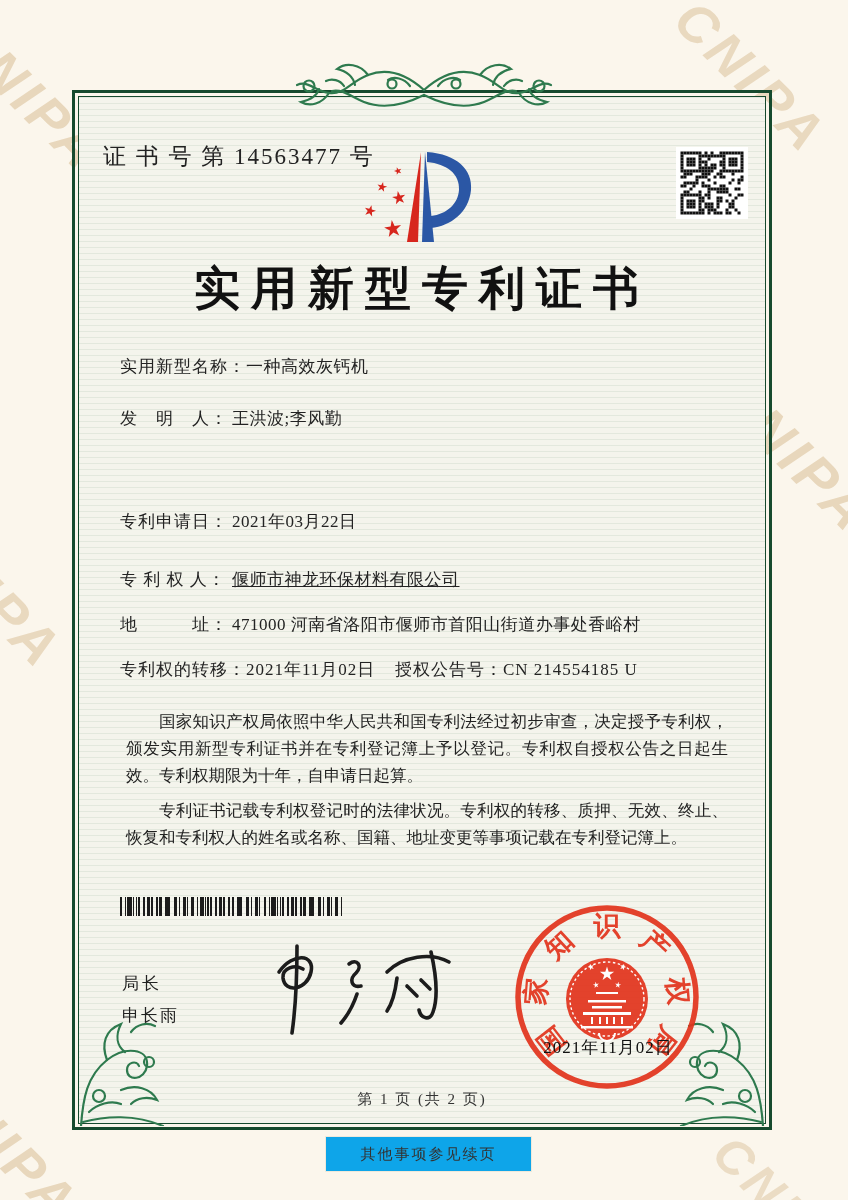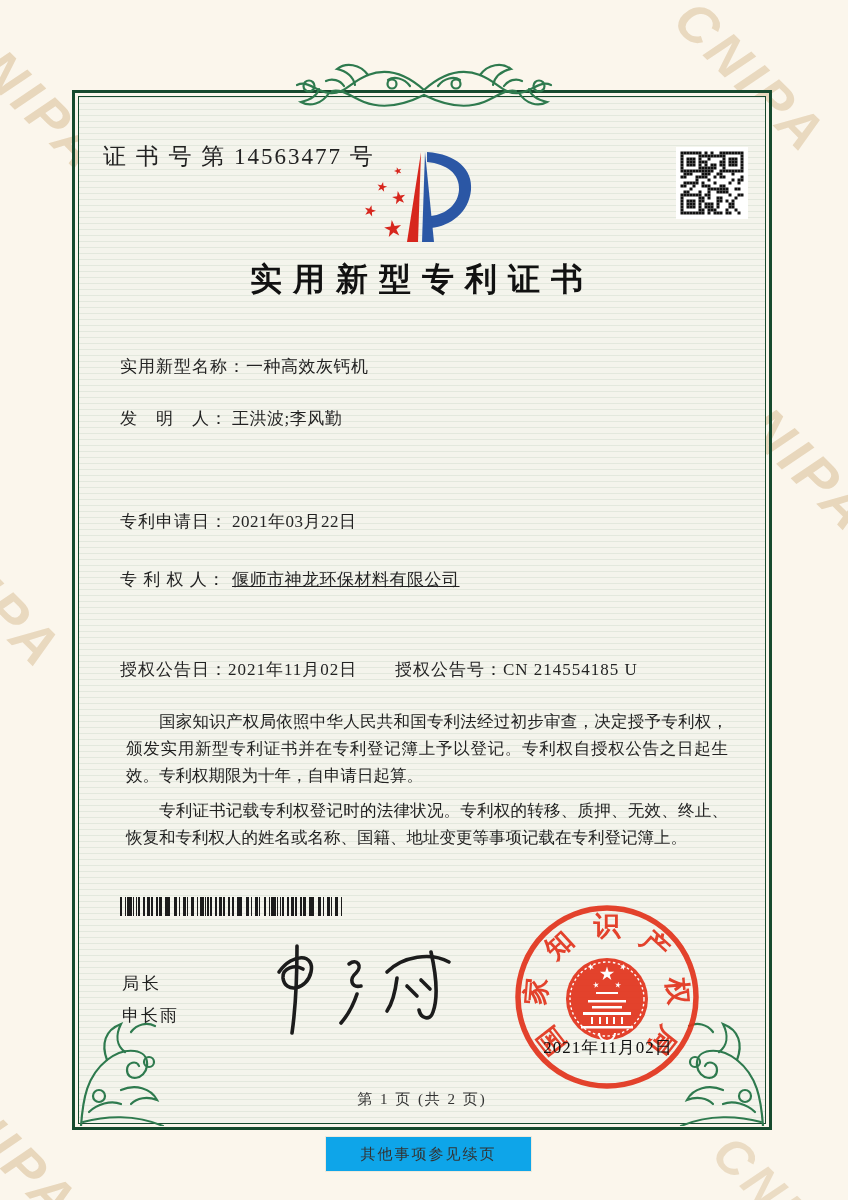--- a/index.html
+++ b/index.html
@@ -44,21 +44,21 @@
   }
   .ornament{position:absolute;z-index:3;}
   
   .abs{position:absolute;z-index:4;}
   .cert-no{
     left:103px;top:141px;
     font-size:23px;color:#222;letter-spacing:2px;
   }
   .title{
     left:72px;top:258px;width:700px;
-    text-align:center;font-size:32px;font-weight:700;
+    text-align:center;font-size:46px;font-weight:700;
     letter-spacing:11px;padding-left:0;box-sizing:border-box;
     color:#111;
   }
   .field-row{left:120px;width:640px;font-size:17px;color:#232323;white-space:nowrap;}
   .field-label{display:inline-block;min-width:112px;letter-spacing:1px;}
   .field-value{letter-spacing:0.5px;}
   .grant-left{left:120px;font-size:17px;color:#232323;letter-spacing:1px;white-space:nowrap;}
   .grant-right{left:395px;font-size:17px;color:#232323;letter-spacing:1px;white-space:nowrap;}
   .body-text{
     left:118px;top:700px;width:618px;
@@ -404,23 +404,26 @@
   </div>
   <div class="abs field-row" style="top:355px;">
     <span class="field-label">实用新型名称：</span><span class="field-value">一种高效灰钙机</span>
   </div>
   <div class="abs field-row" style="top:510px;">
     <span class="field-label">专利申请日：</span><span class="field-value">2021年03月22日</span>
   </div>
   <div class="abs field-row" style="top:568px;text-decoration:underline;">
     <span class="field-label">专 利 权 人：</span><span class="field-value">偃师市神龙环保材料有限公司</span>
   </div>
+  <div class="abs field-row" style="top:613px;">
+    <span class="field-label">地　　　址：</span><span class="field-value">471000 河南省洛阳市偃师市首阳山街道办事处香峪村</span>
+  </div>
 
   <div class="abs grant-left" style="top:658px;">
-    <span>授权公告日：</span><span>2021年11月02日</span>
+    <span>专利权的转移：</span><span>2021年11月02日</span>
   </div>
   <div class="abs grant-right" style="top:658px;">
     <span>授权公告号：</span><span>CN 214554185 U</span>
   </div>
 
   <div class="abs body-text">
     <p>国家知识产权局依照中华人民共和国专利法经过初步审查，决定授予专利权，颁发实用新型专利证书并在专利登记簿上予以登记。专利权自授权公告之日起生效。专利权期限为十年，自申请日起算。</p>
     <p>专利证书记载专利权登记时的法律状况。专利权的转移、质押、无效、终止、恢复和专利权人的姓名或名称、国籍、地址变更等事项记载在专利登记簿上。</p>
   </div>
 

